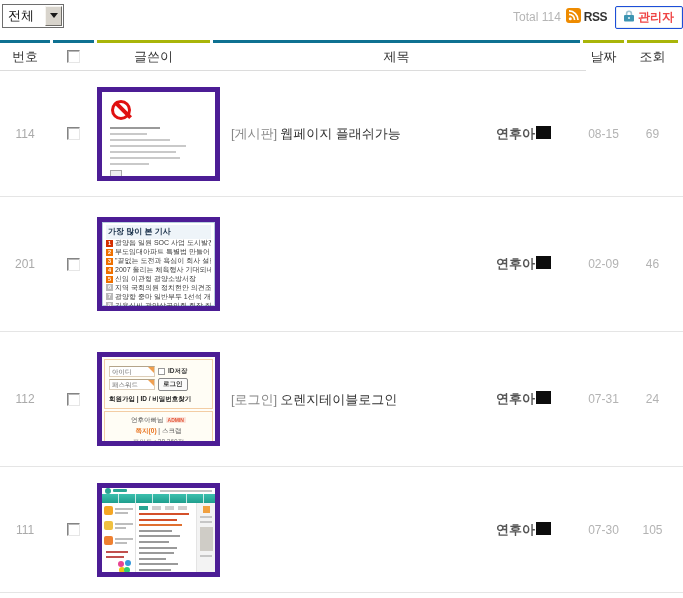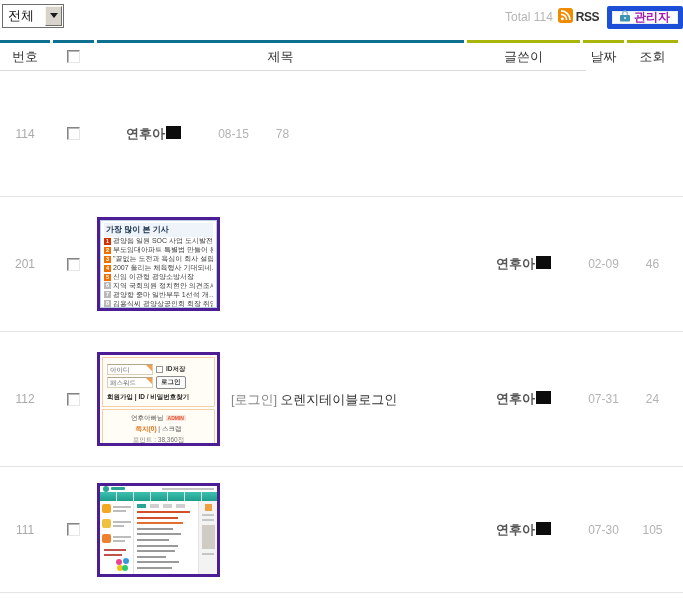--- a/index.html
+++ b/index.html
@@ -32,24 +32,24 @@
   }
   .toolbar-right {
     position: absolute; right: 0; top: 5px; height: 24px;
     display: flex; align-items: center; gap: 5px;
   }
   .total-label { color: #b5b5b5; font-size: 12px; }
   .rss-link { display: flex; align-items: center; gap: 3px; cursor: pointer; }
   .rss-text { font-size: 12px; font-weight: bold; color: #333; letter-spacing: -0.5px; }
   .admin-btn {
     height: 23px; padding: 0 8px; margin-left: 3px;
-    background: #fff; border: 5px solid #1d4ed8; border-radius: 2px;
+    background: #fff; border: 1px solid #1d4ed8; border-radius: 2px;
     box-shadow: inset 0 0 0 1px #e7eff3;
     display: flex; align-items: center; gap: 4px;
-    font-size: 12px; font-weight: bold; color: #a21caf; cursor: pointer;
+    font-size: 12px; font-weight: bold; color: #ef4444; cursor: pointer;
   }
 
   
   .cols { display: flex; gap: 3px; }
   .w-num    { width: 50px;  flex: none; }
   .w-check  { width: 41px;  flex: none; }
   .w-main   { width: 367px; flex: none; }
   .w-author { width: 113px; flex: none; }
   .w-date   { width: 41px;  flex: none; }
   .w-views  { width: 51px;  flex: none; }
@@ -85,21 +85,21 @@
     width: 13px; height: 13px; background: #fff;
     border: 1px solid; border-color: #848484 #e6e6e6 #e6e6e6 #848484;
     box-shadow: inset 1px 1px 0 #b8b8b8;
   }
   .title-wrap { margin-left: 11px; width: 232px; font-size: 13px; line-height: 19px; color: #333; cursor: pointer; }
   .title-prefix { color: #888; margin-right: 3px; }
 
   
   .thumb {
     width: 123px; height: 94px; flex: none;
-    border: 3px solid #4c1d95; background: #fff;
+    border: 5px solid #4c1d95; background: #fff;
     overflow: hidden; position: relative; cursor: pointer;
   }
 
   
   .t-flash { padding: 7px 8px; }
   .no-icon {
     width: 20px; height: 20px; border: 3.5px solid #e01010;
     border-radius: 50%; position: relative; margin: 1px 0 7px 1px;
   }
   .no-icon::after {
@@ -227,38 +227,54 @@
     </button>
   </div>
 </div>
 
 <div class="board-header">
   <div class="cols">
     <div class="hcol w-num">번호</div>
     <div class="hcol w-check">
         <input type="checkbox" class="header-check" style="">
       </div>
+    <div class="hcol olive w-author">글쓴이</div>
     <div class="hcol w-main">제목</div>
-    <div class="hcol olive w-author">글쓴이</div>
     <div class="hcol olive w-date">날짜</div>
     <div class="hcol olive w-views">조회</div>
   </div>
 </div>
 
 <div class="board-rows">
 
   <div class="row row-h1">
     <div class="cols">
       <div class="c-num w-num">114</div>
       <div class="c-center w-check">
           <input type="checkbox" class="row-check" style="">
         </div>
+      <div class="c-main w-main">
+        <div class="thumb t-flash">
+          <div class="no-icon"></div>
+          <div class="t-line dark" style="width:52%"></div>
+          <div class="t-line" style="width:38%"></div>
+          <div class="t-line" style="width:62%"></div>
+          <div class="t-line" style="width:78%"></div>
+          <div class="t-line" style="width:68%"></div>
+          <div class="t-line" style="width:72%"></div>
+          <div class="t-line" style="width:40%"></div>
+          <div class="t-btn"></div>
+        </div>
+        <div class="title-wrap">
+          <span class="title-prefix">[게시판]</span><span>웹페이지 플래쉬가능</span>
+        </div>
+      </div>
       <div class="c-author w-author"><span>연후아</span><span class="redact-block"></span></div>
       <div class="c-dim w-date">08-15</div>
-      <div class="c-dim w-views">78</div>
+      <div class="c-dim w-views">69</div>
     </div>
   </div>
 
   <div class="row row-h2">
     <div class="cols">
       <div class="c-num w-num">201</div>
       <div class="c-center w-check">
           <input type="checkbox" class="row-check" style="">
         </div>
       <div class="c-main w-main">

